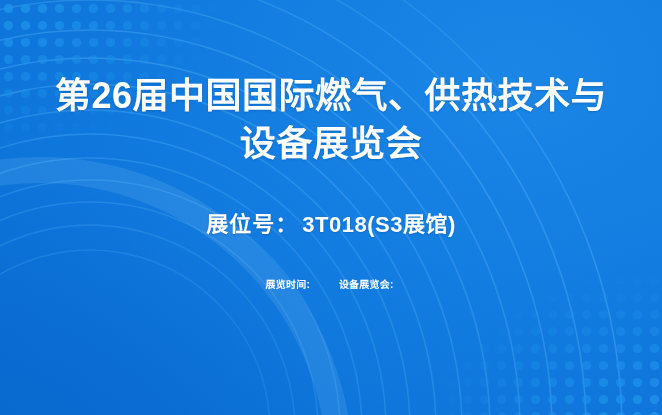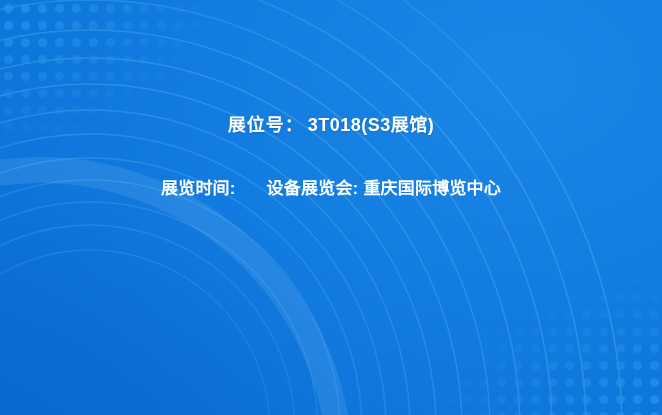--- a/index.html
+++ b/index.html
@@ -63,32 +63,32 @@
     font-size: 36px;
     font-weight: bold;
     line-height: 1.33;
     letter-spacing: 0.5px;
     text-shadow: 0 1px 2px rgba(0,50,110,0.25);
   }
 
   .booth {
     margin-top: 38px;
     color: #ffffff;
-    font-size: 18px;
+    font-size: 22px;
     font-weight: bold;
     letter-spacing: 0.5px;
     text-shadow: 0 1px 2px rgba(0,50,110,0.22);
   }
   .booth .booth-label { letter-spacing: 1px; }
   .booth .booth-value { margin-left: 4px; }
 
   .meta {
     margin-top: 38px;
     color: #ffffff;
-    font-size: 17px;
+    font-size: 10px;
     font-weight: bold;
     letter-spacing: 0.2px;
     display: flex;
     align-items: baseline;
     white-space: nowrap;
   }
   .meta .meta-gap { display: inline-block; width: 26px; }
 </style>
 </head>
 <body>
@@ -158,28 +158,31 @@
     <g mask="url(#maskTL)" opacity="0.9">
       <rect x="-4" y="-8" width="240" height="160" fill="url(#dots)"></rect>
     </g>
     <g mask="url(#maskBR)" opacity="0.9">
       <rect x="430" y="265" width="236" height="156" fill="url(#dots)"></rect>
     </g>
   </svg>
 
   <div class="content">
 
+    <div class="title">
+      <div>第26届中国国际燃气、供热技术与</div>
+      <div>设备展览会</div>
+    </div>
 
     <div class="booth">
       <span class="booth-label">展位号：</span><span class="booth-value">3T018(S3展馆)</span>
     </div>
 
     <div class="meta">
       <span>展览时间:</span>
       <span>&nbsp;</span>
       <span class="meta-gap"></span>
       <span>设备展览会:</span>
       <span>&nbsp;</span>
-      <span>重庆国际博览中心</span>
     </div>
 
   </div>
 </div>
 
 </body></html>

